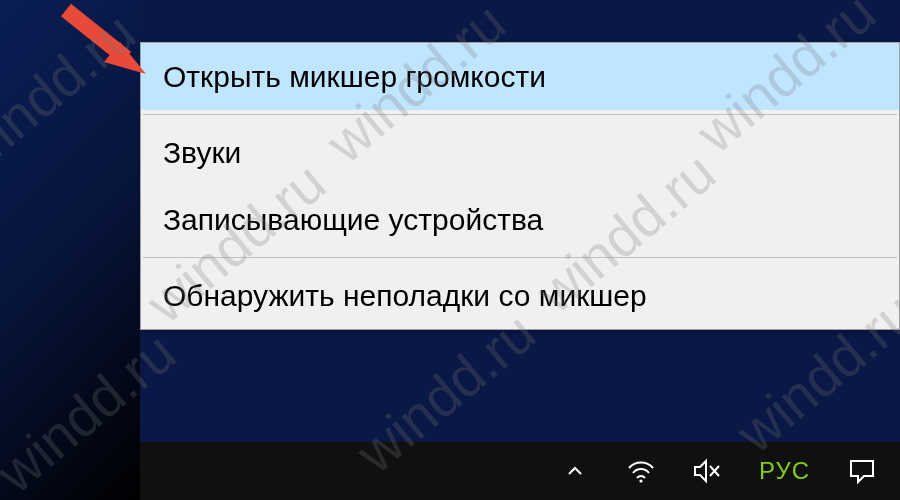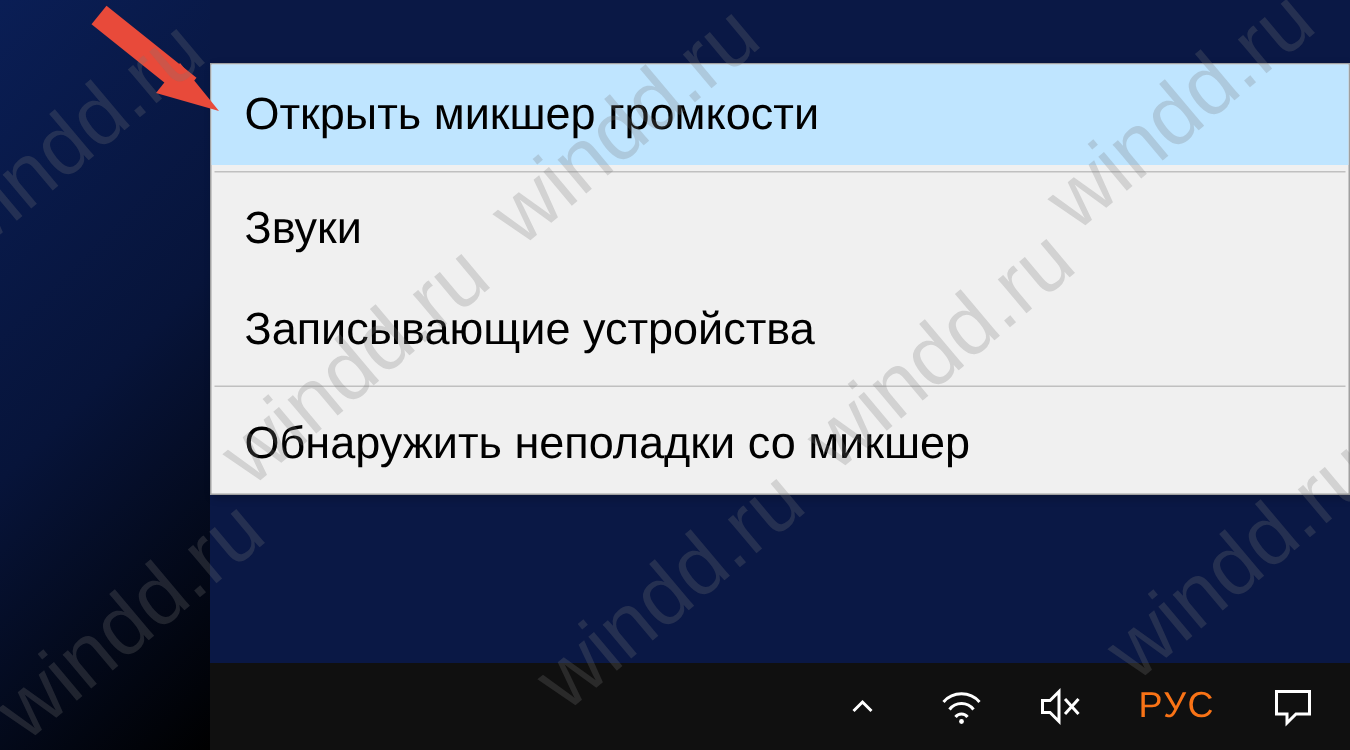--- a/index.html
+++ b/index.html
@@ -47,21 +47,21 @@
       left: 140px;
       right: 0;
       bottom: 0;
       height: 58px;
       background: #101010;
       display: flex;
       align-items: center;
       justify-content: flex-end;
       padding-right: 20px;
       gap: 30px;
-      color: #f97316;
+      color: #84cc16;
     }
     .tray-icon {
       display: flex;
       align-items: center;
       justify-content: center;
       width: 36px;
       height: 36px;
       cursor: pointer;
     }
     .tray-icon svg { display: block; }

